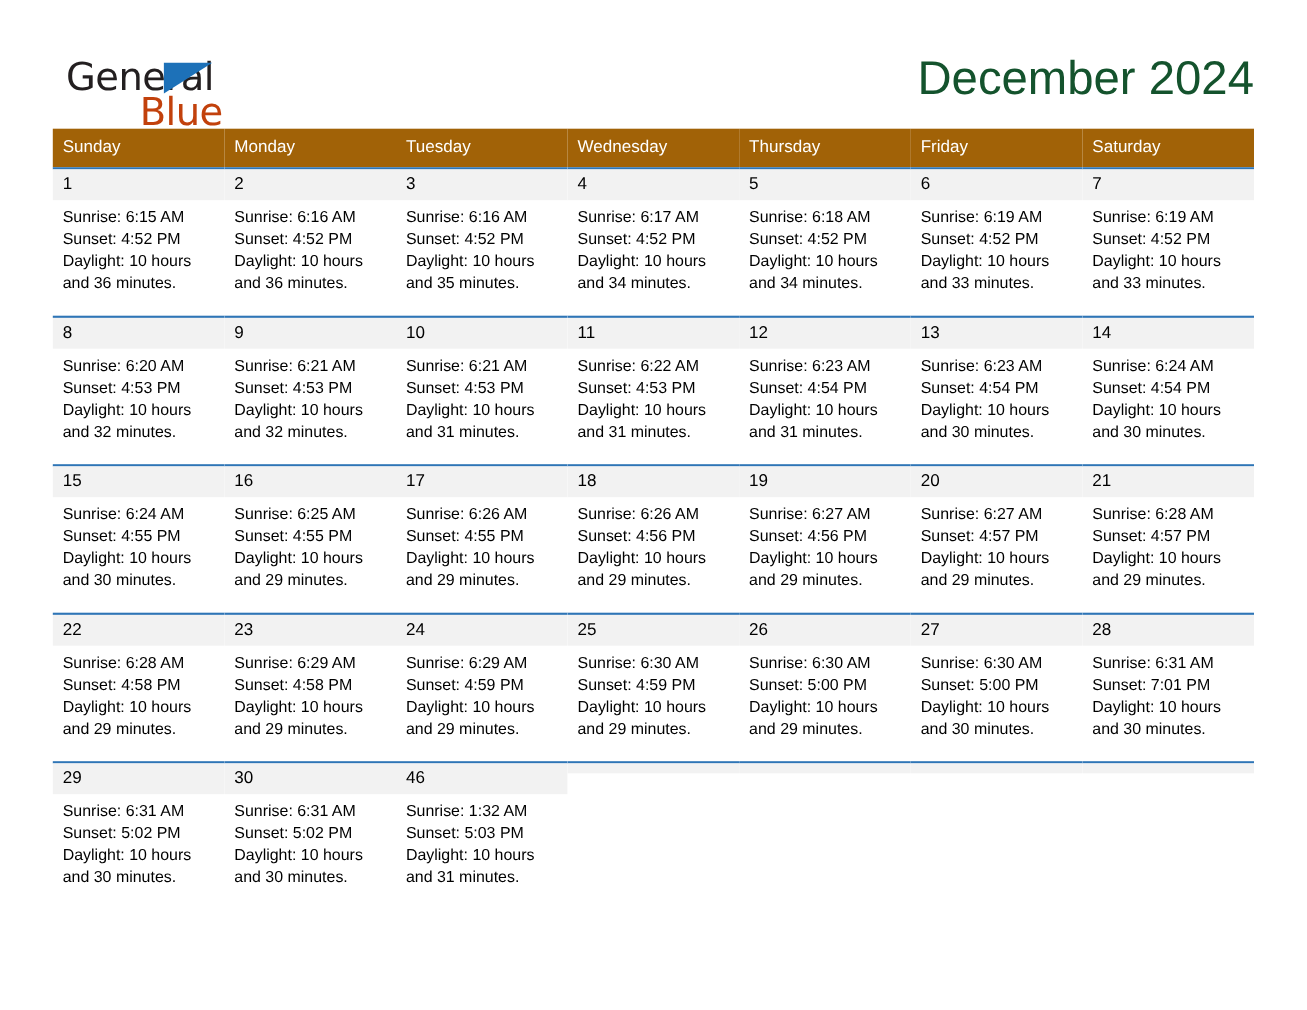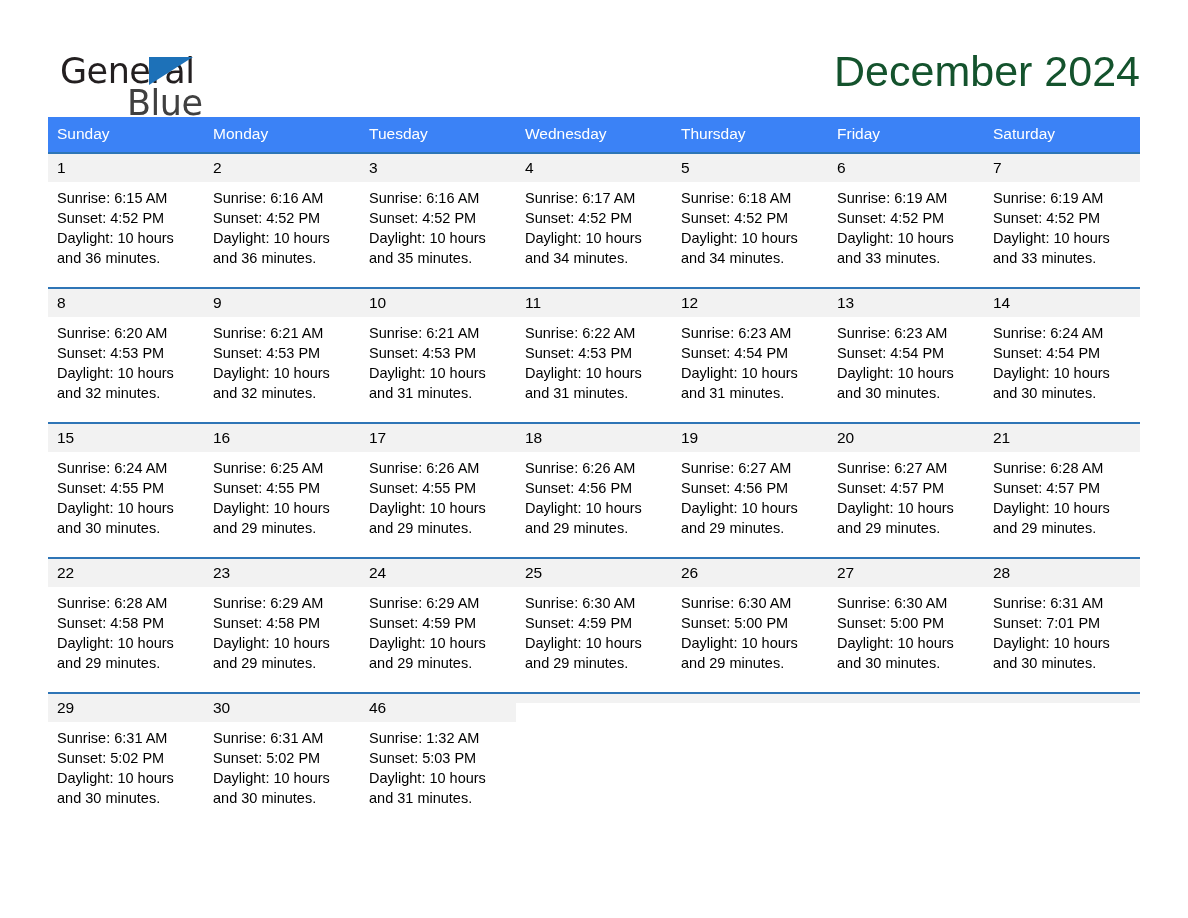--- a/index.html
+++ b/index.html
@@ -58,21 +58,21 @@
     border-left: 44px solid #1d71b8;
     border-bottom: 28px solid transparent;
   }
   .brand-blue {
     position: absolute;
     left: 79px;
     top: 40px;
     font-size: 35px;
     line-height: 35px;
     letter-spacing: -0.5px;
-    color: #404040;
+    color: #c2410c;
     font-family: "DejaVu Sans", sans-serif;
     font-weight: 400;
   }
   .titles {
     text-align: right;
     flex: 1 1 auto;
     padding-top: 0px;
   }
   .month-title {
     font-size: 43px;
@@ -93,21 +93,21 @@
   
   .calendar {
     margin-top: 7px;
     width: 1092px;
     border-collapse: collapse;
     table-layout: fixed;
   }
   .calendar col { width: 156px; }
 
   .dow-row th {
-    background: #3b82f6;
+    background: #a16207;
     color: #ffffff;
     font-size: 15.5px;
     font-weight: 400;
     text-align: left;
     padding: 8px 0 9px 9px;
     height: 18px;
     border: none;
   }
 
   .week-row td {

